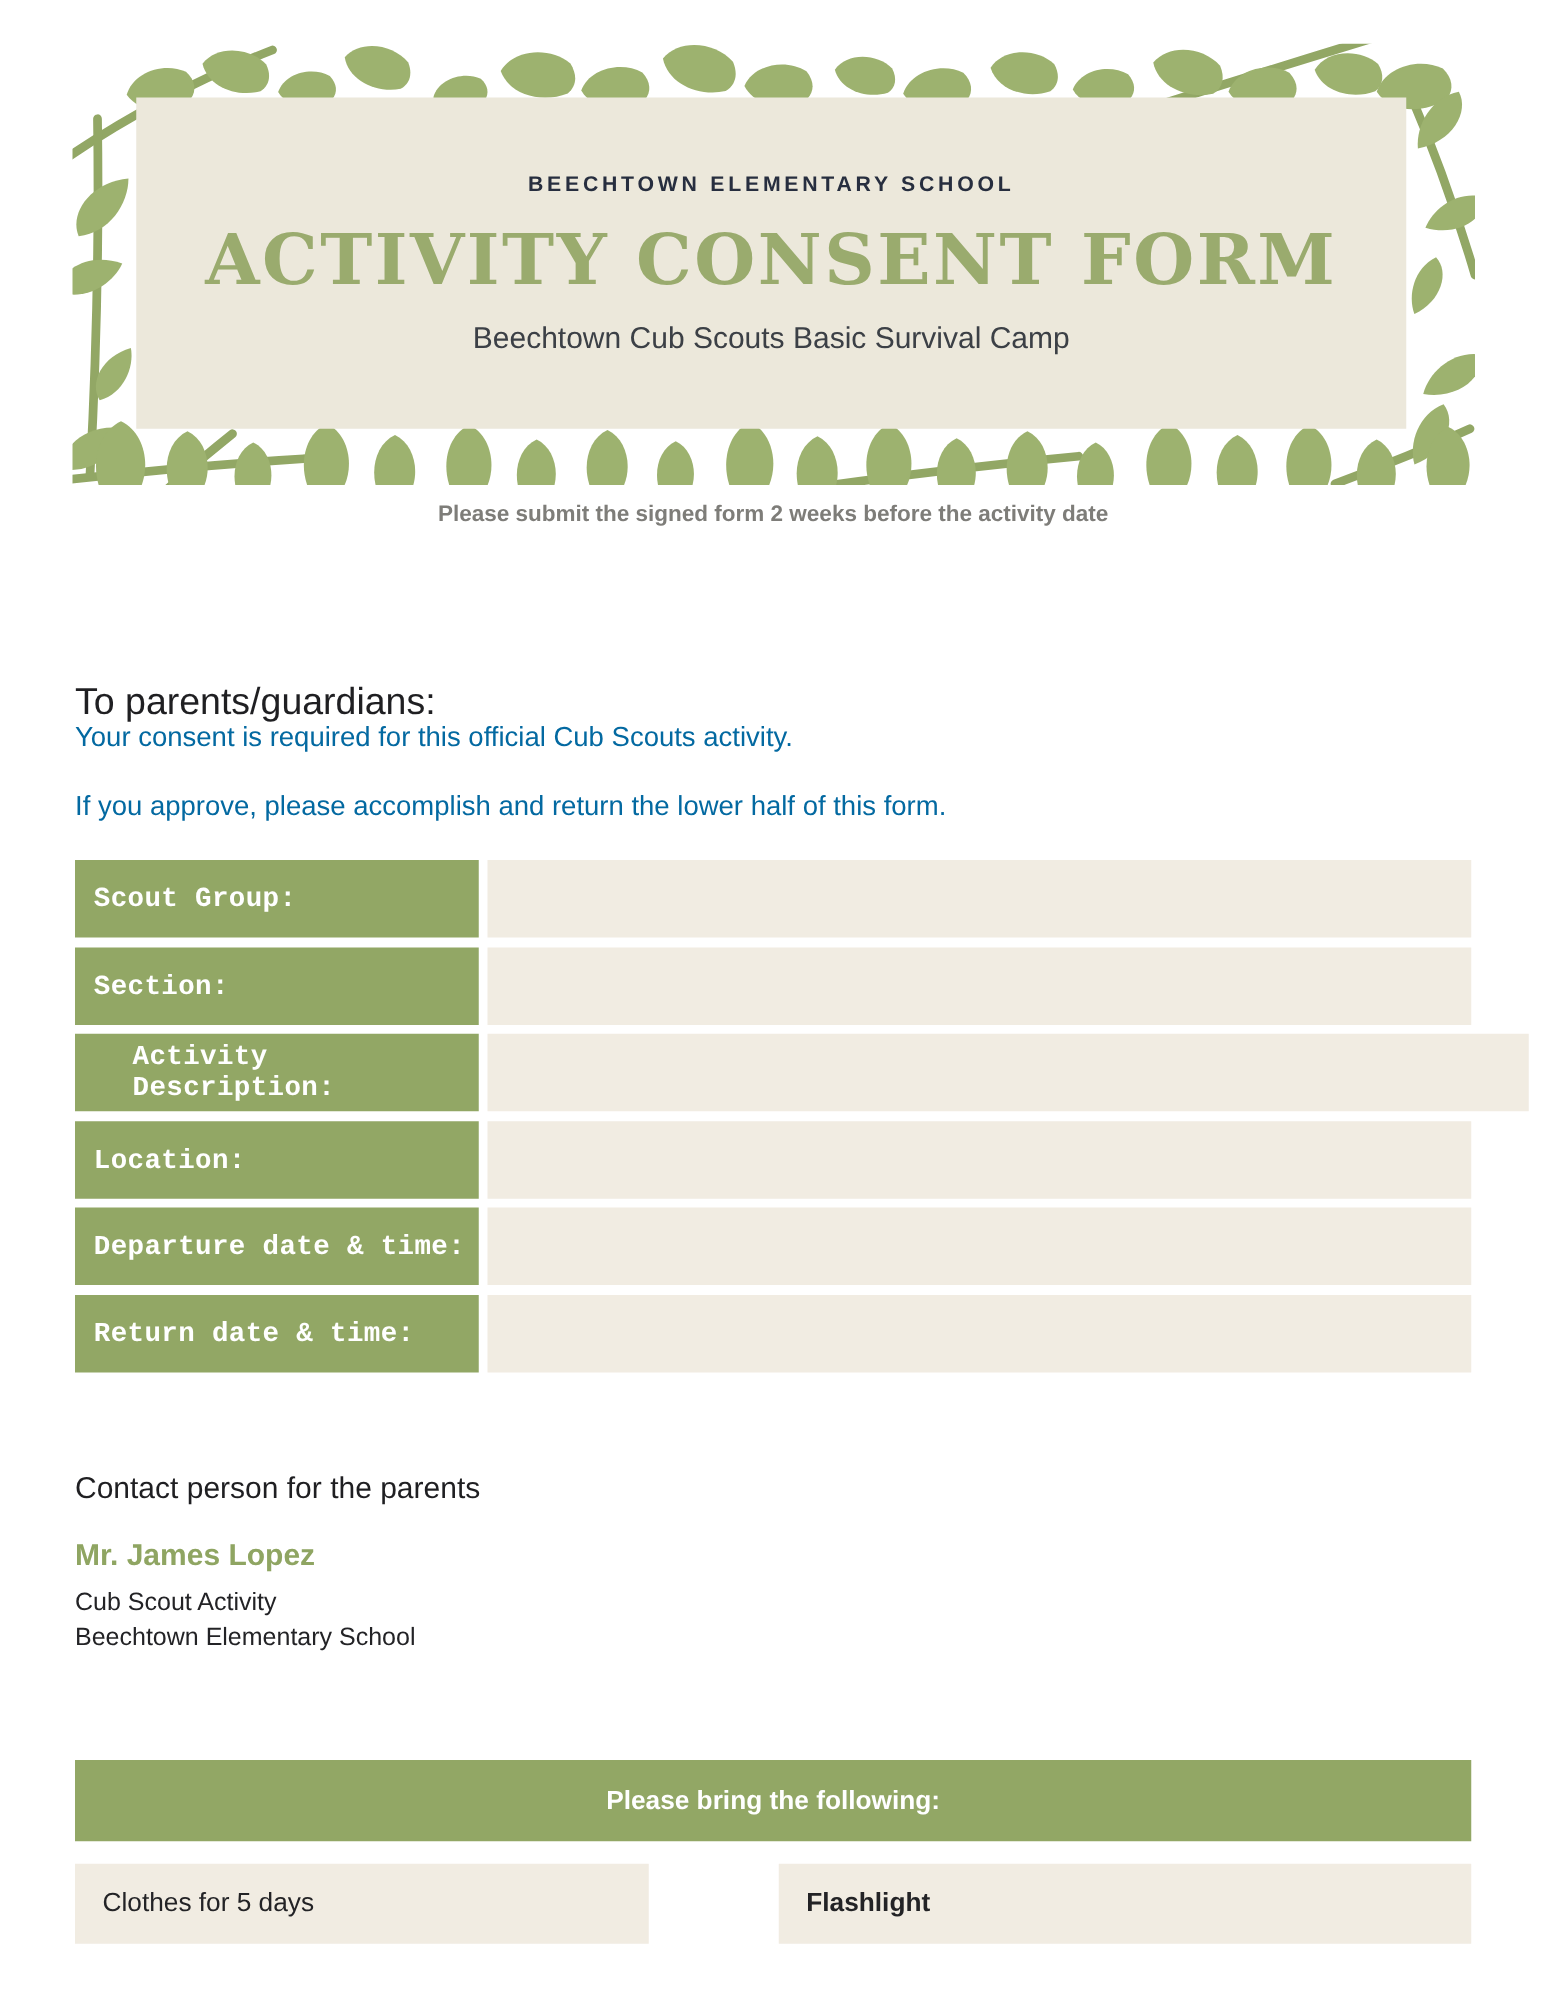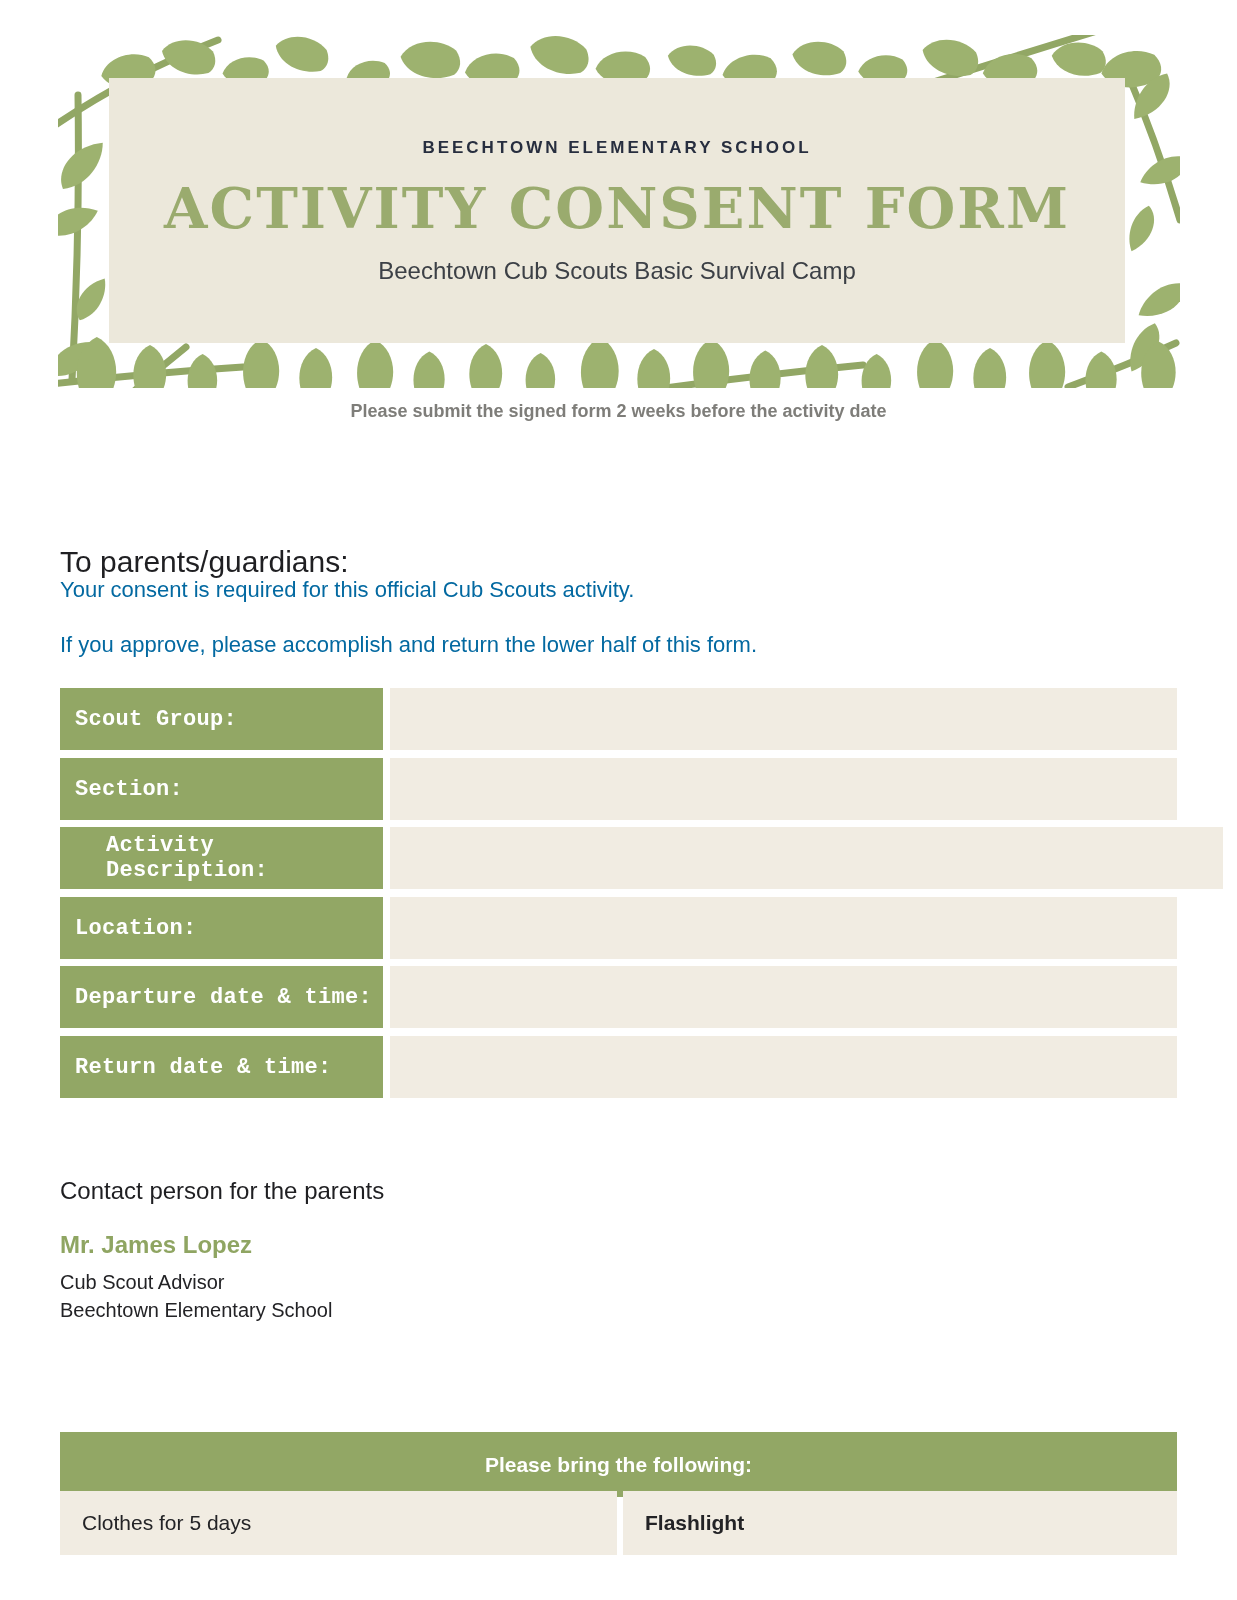--- a/index.html
+++ b/index.html
@@ -34,24 +34,24 @@
   .r0{top:688px;} .r1{top:758px;} .r2{top:827px;padding-left:46px;} .r3{top:897px;} .r4{top:966px;} .r5{top:1036px;}
 
   
   #contact-heading{left:60px;top:1176px;font-size:24px;line-height:30px;color:#1f1f22;}
   #contact-name{left:60px;top:1230px;font-size:24px;line-height:30px;font-weight:700;color:#8fa562;}
   #contact-role{left:60px;top:1269px;font-size:20px;line-height:26px;color:#232326;}
   #contact-org{left:60px;top:1297px;font-size:20px;line-height:26px;color:#232326;}
 
   
   #bring-bar{left:60px;top:1408px;width:1117px;height:65px;background:#92a765;display:flex;
-             align-items:center;justify-content:center;color:#ffffff;font-size:21px;font-weight:700;margin-top:24px;}
+             align-items:center;justify-content:center;color:#ffffff;font-size:21px;font-weight:700;}
   .bring-cell{top:1491px;height:64px;background:#f1ece2;display:flex;align-items:center;
               box-sizing:border-box;padding-left:22px;font-size:21px;color:#232326;}
-  #bring-cell-0{left:60px;width:557px;}
+  #bring-cell-0{left:60px;width:459px;}
   #bring-cell-1{left:623px;width:554px;font-weight:bold;}
 </style>
 </head>
 <body>
 
 <div id="page">
 
   <svg id="leaf-band" class="abs" viewBox="0 0 1122 353" width="1122" height="353" style="overflow:hidden">
     <defs>
       <path id="lfA" d="M0 2 C 8 -12, 28 -22, 46 -14 C 44 2, 22 12, 0 2 Z" fill="#9db26f"></path>
@@ -156,21 +156,21 @@
     </div>
   <div class="abs row-field r4"></div>
 
   <div class="abs row-label r5">
     <span>Return date &amp; time:</span>
     </div>
   <div class="abs row-field r5"></div>
 
   <div id="contact-heading" class="abs">Contact person for the parents</div>
   <div id="contact-name" class="abs">Mr. James Lopez</div>
-  <div id="contact-role" class="abs">Cub Scout Advisor</div>
+  <div id="contact-role" class="abs">Cub Scout Activity</div>
   <div id="contact-org" class="abs">Beechtown Elementary School</div>
 
   <div id="bring-bar" class="abs">
     <span>Please bring the following:</span>
   </div>
   <div id="bring-cell-0" class="abs bring-cell">
     <span>Clothes for 5 days</span>
   </div>
   <div id="bring-cell-1" class="abs bring-cell">
     <span>Flashlight</span>

